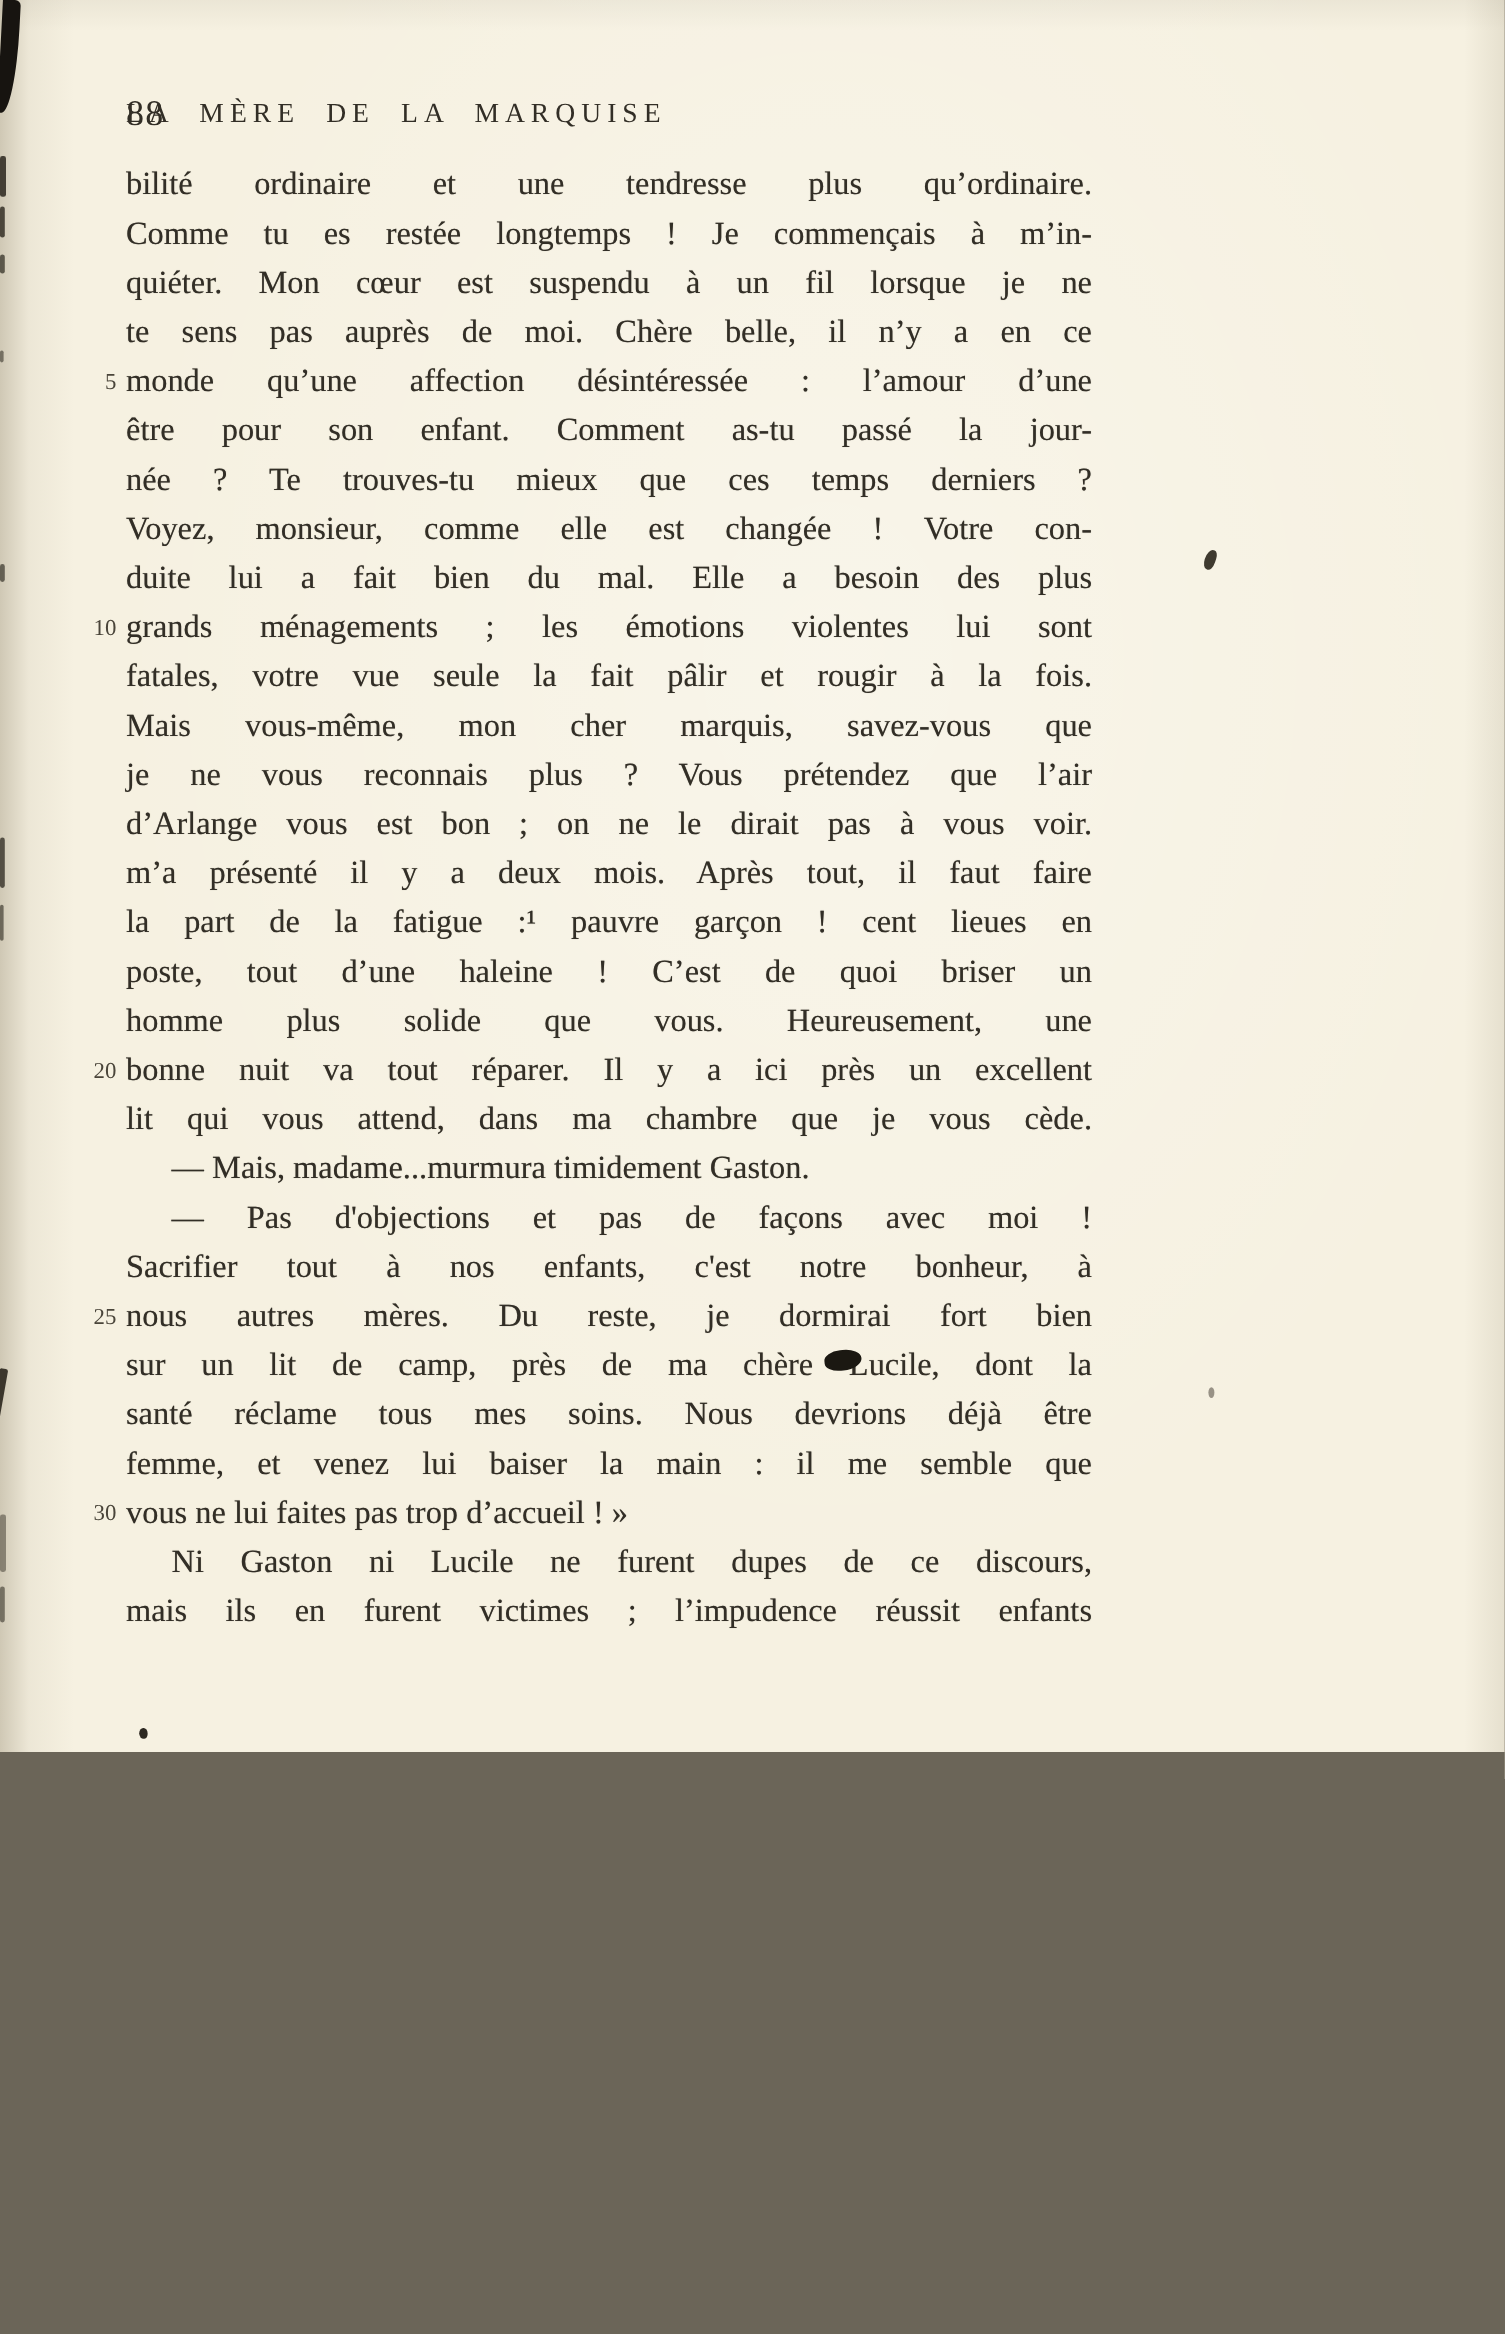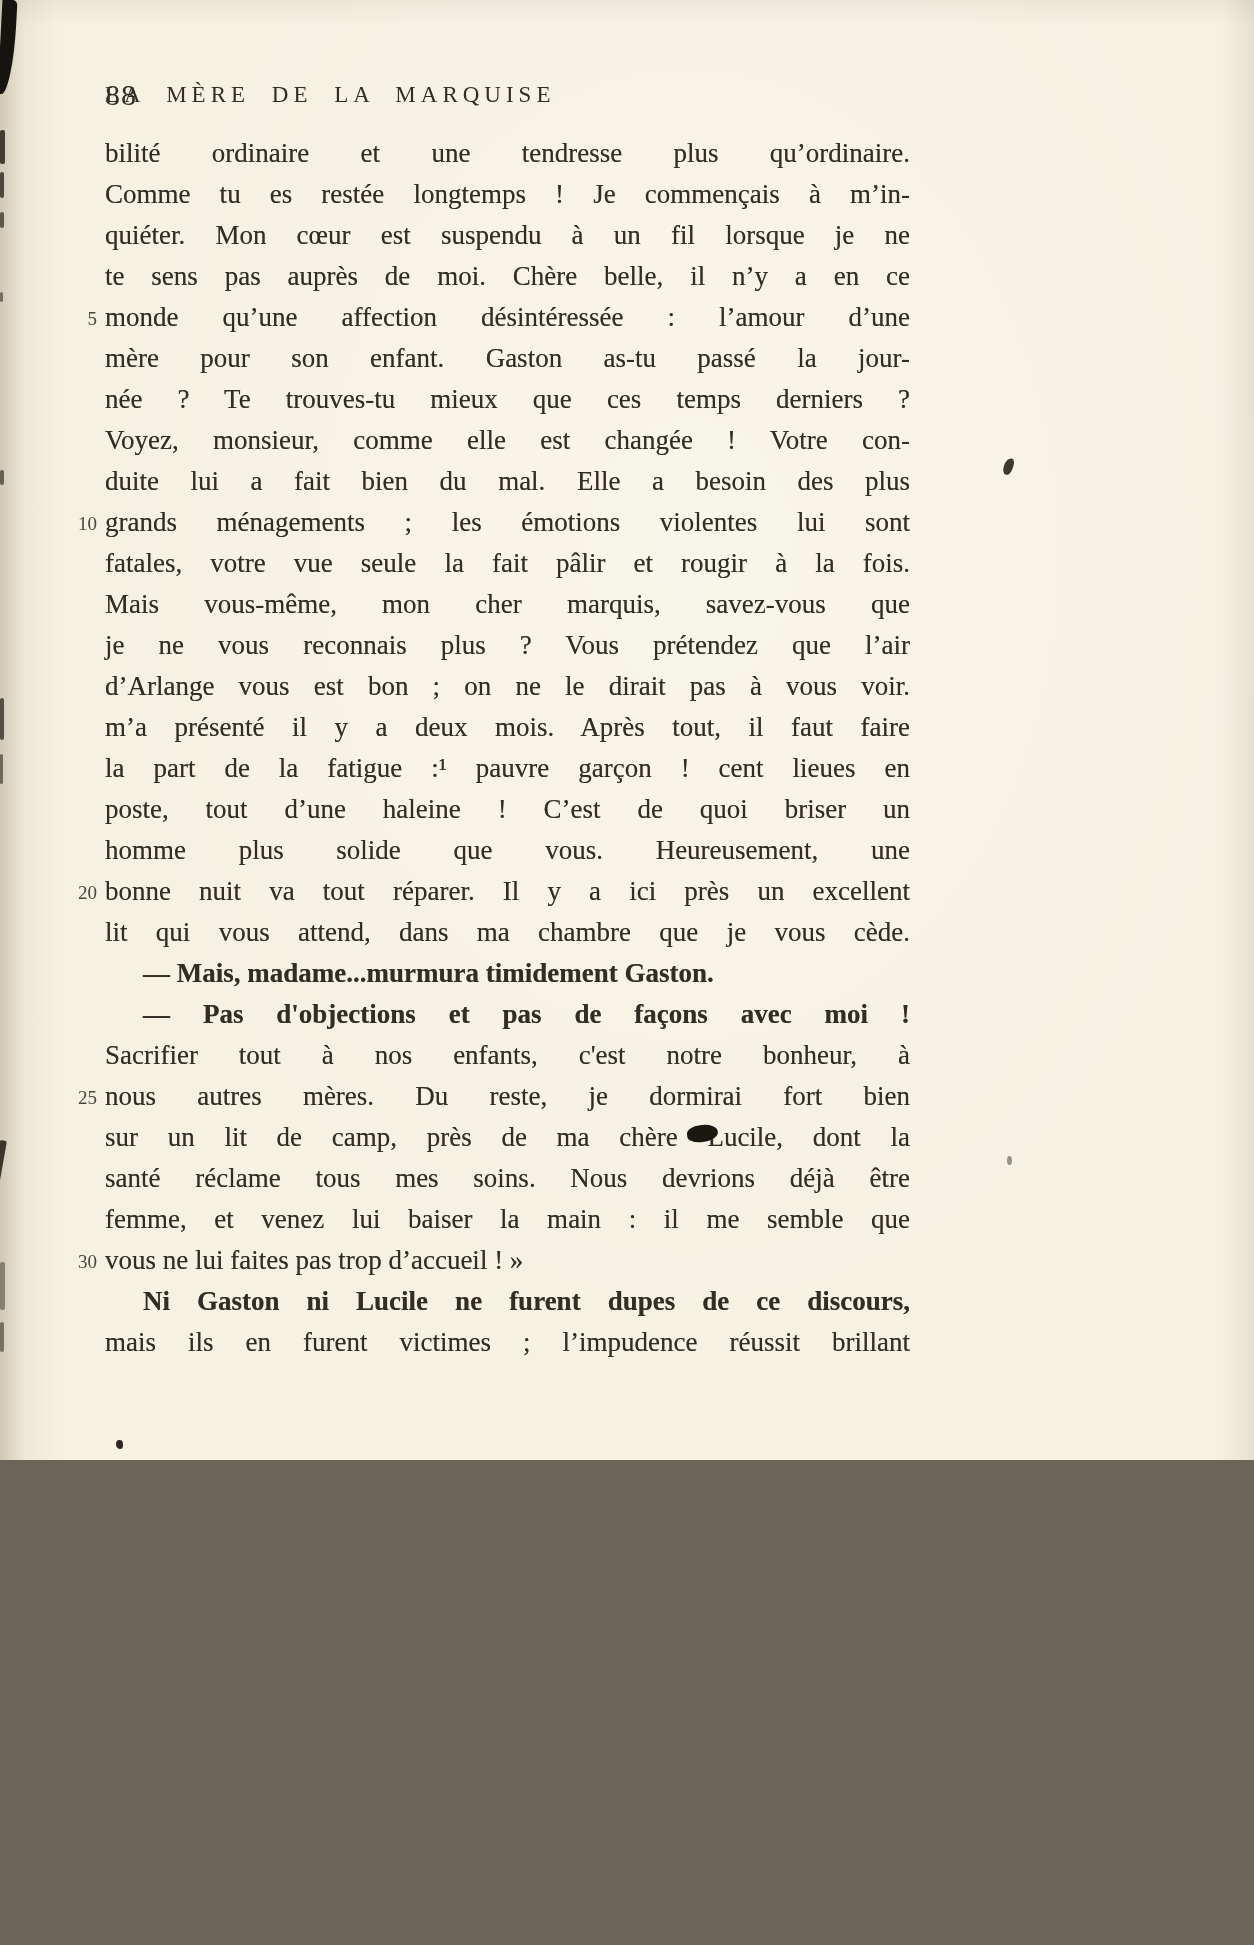--- a/index.html
+++ b/index.html
@@ -85,21 +85,20 @@
     text-justify: inter-word;
     white-space: normal;
     text-shadow: 0 0 0.6px rgba(50, 45, 35, 0.55);
   }
   .text-line-row.no-justify .text-line {
     text-align: left;
     text-align-last: left;
   }
   .text-line-row.indent .text-line {
     padding-left: 38px;
-    font-weight: bold;
   }
 
   
   .artifact { position: absolute; pointer-events: none; }
   .corner-mark {
     left: 0; top: 0;
     width: 15px; height: 94px;
     background: #171410;
     border-radius: 0 5px 75% 3px;
     transform: skewX(-3deg);
@@ -182,21 +181,21 @@
       <span class="text-line">te sens pas auprès de moi. Chère belle, il n’y a en ce</span>
     </div>
 
     <div class="text-line-row">
       <span class="margin-line-number">5</span>
       <span class="text-line">monde qu’une affection désintéressée : l’amour d’une</span>
     </div>
 
     <div class="text-line-row">
       <span class="margin-line-number"></span>
-      <span class="text-line">mère pour son enfant. Gaston as-tu passé la jour-</span>
+      <span class="text-line">être pour son enfant. Comment as-tu passé la jour-</span>
     </div>
 
     <div class="text-line-row">
       <span class="margin-line-number"></span>
       <span class="text-line">née ? Te trouves-tu mieux que ces temps derniers ?</span>
     </div>
 
     <div class="text-line-row">
       <span class="margin-line-number"></span>
       <span class="text-line">Voyez, monsieur, comme elle est changée ! Votre con-</span>
@@ -304,21 +303,21 @@
       <span class="text-line">vous ne lui faites pas trop d’accueil ! »</span>
     </div>
 
     <div class="text-line-row indent">
       <span class="margin-line-number"></span>
       <span class="text-line">Ni Gaston ni Lucile ne furent dupes de ce discours,</span>
     </div>
 
     <div class="text-line-row">
       <span class="margin-line-number"></span>
-      <span class="text-line">mais ils en furent victimes ; l’impudence réussit brillant</span>
+      <span class="text-line">mais ils en furent victimes ; l’impudence réussit enfants</span>
     </div>
   </div>
 
   <div class="artifact corner-mark"></div>
   <div class="artifact edge-tick tick-1"></div>
   <div class="artifact edge-tick tick-2"></div>
   <div class="artifact edge-tick tick-3"></div>
   <div class="artifact edge-tick tick-4"></div>
   <div class="artifact edge-tick tick-5"></div>
   <div class="artifact edge-tick tick-6"></div>

